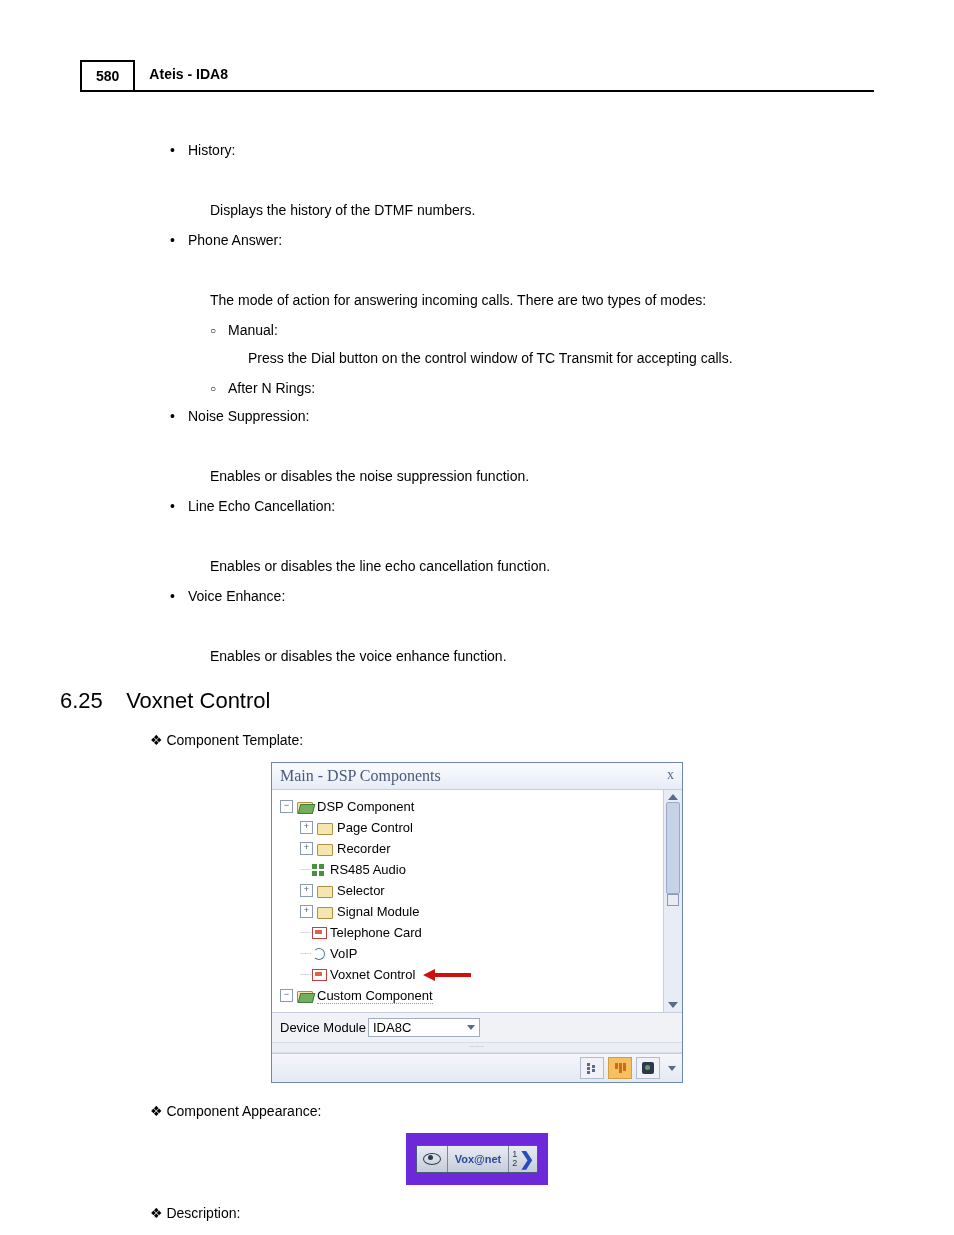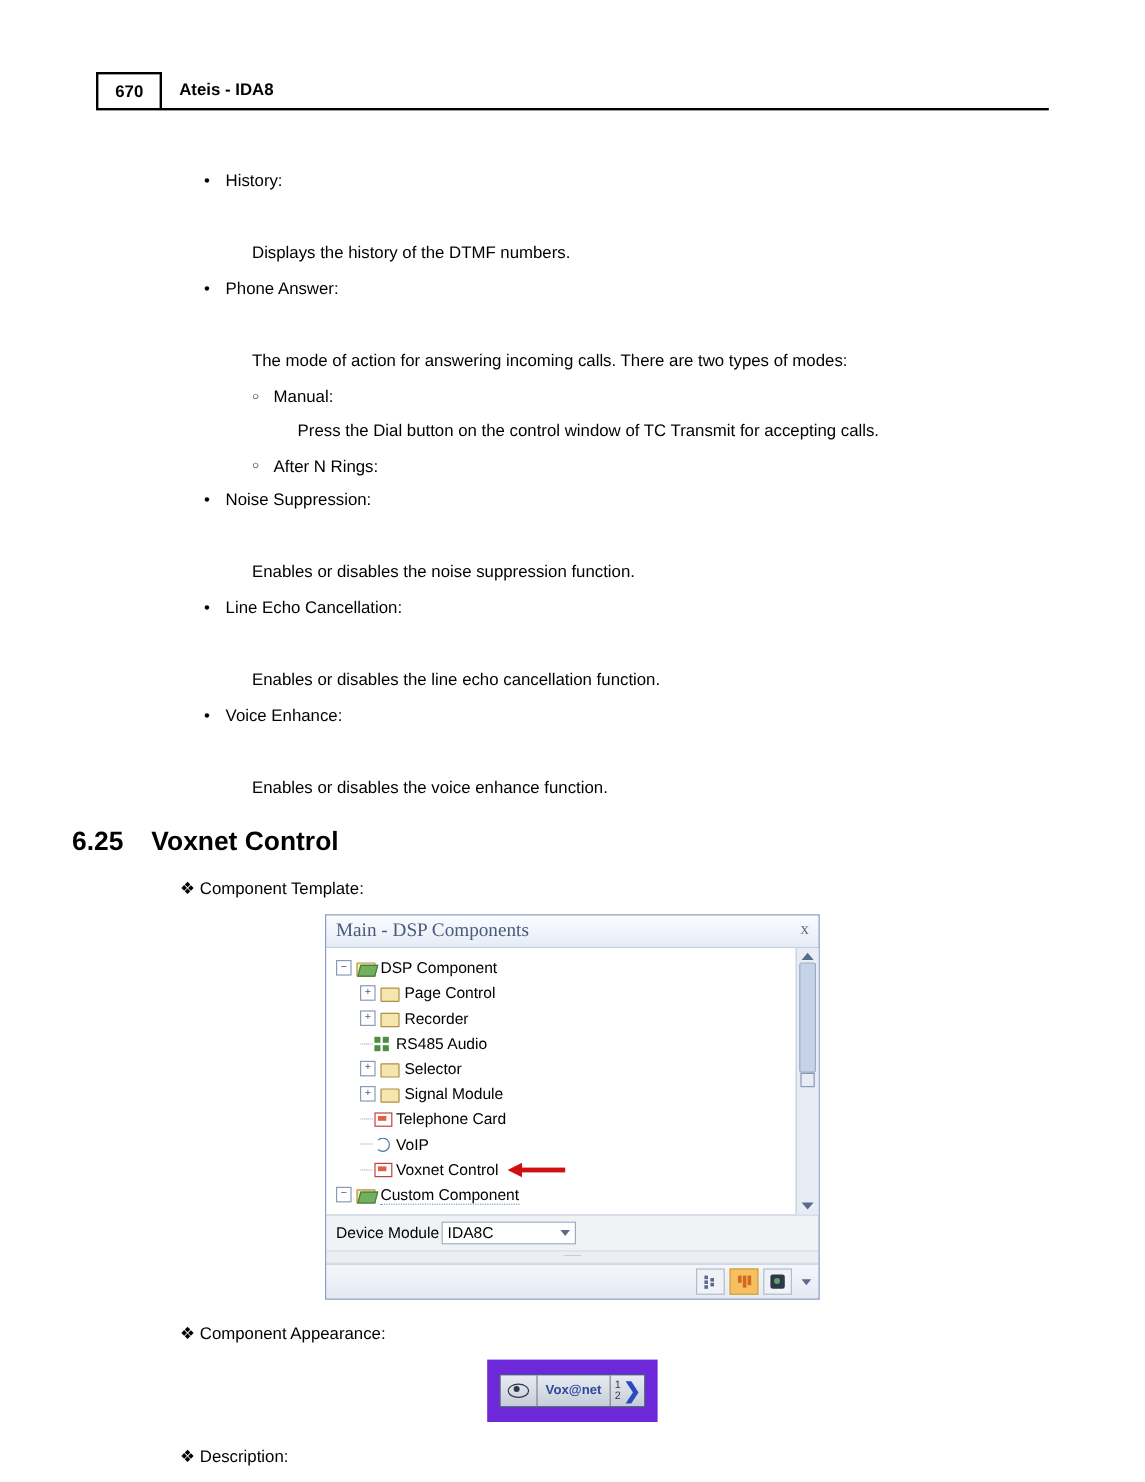--- a/index.html
+++ b/index.html
@@ -60,21 +60,21 @@
     flex-shrink: 0;
     font-size: 10px;
     padding-top: 3px;
   }
   .circ-desc {
     margin-left: 78px;
     margin-bottom: 14px;
   }
   .section-heading {
     font-size: 22px;
-    font-weight: bold;
+    font-weight: normal;
     margin-left: -20px;
     margin-top: 24px;
     margin-bottom: 18px;
   }
   .section-num {
     display: inline-block;
     width: 60px;
   }
   .diamond-item {
     margin-left: 70px;
@@ -413,21 +413,21 @@
     font-size: 12px;
   }
   .ind1 { margin-left: 20px; }
 </style>
 </head>
 <body>
 
 <div class="page">
 
   <div class="header-row">
-    <div class="page-num-box">670</div>
+    <div class="page-num-box">580</div>
     <div class="header-title">Ateis - IDA8</div>
   </div>
 
   <div class="content">
 
     <div class="bullet-item">
       <div class="bullet">•</div>
       <div class="bullet-text">History:</div>
     </div>
     <div class="sub-desc">Displays the history of the DTMF numbers.</div>

